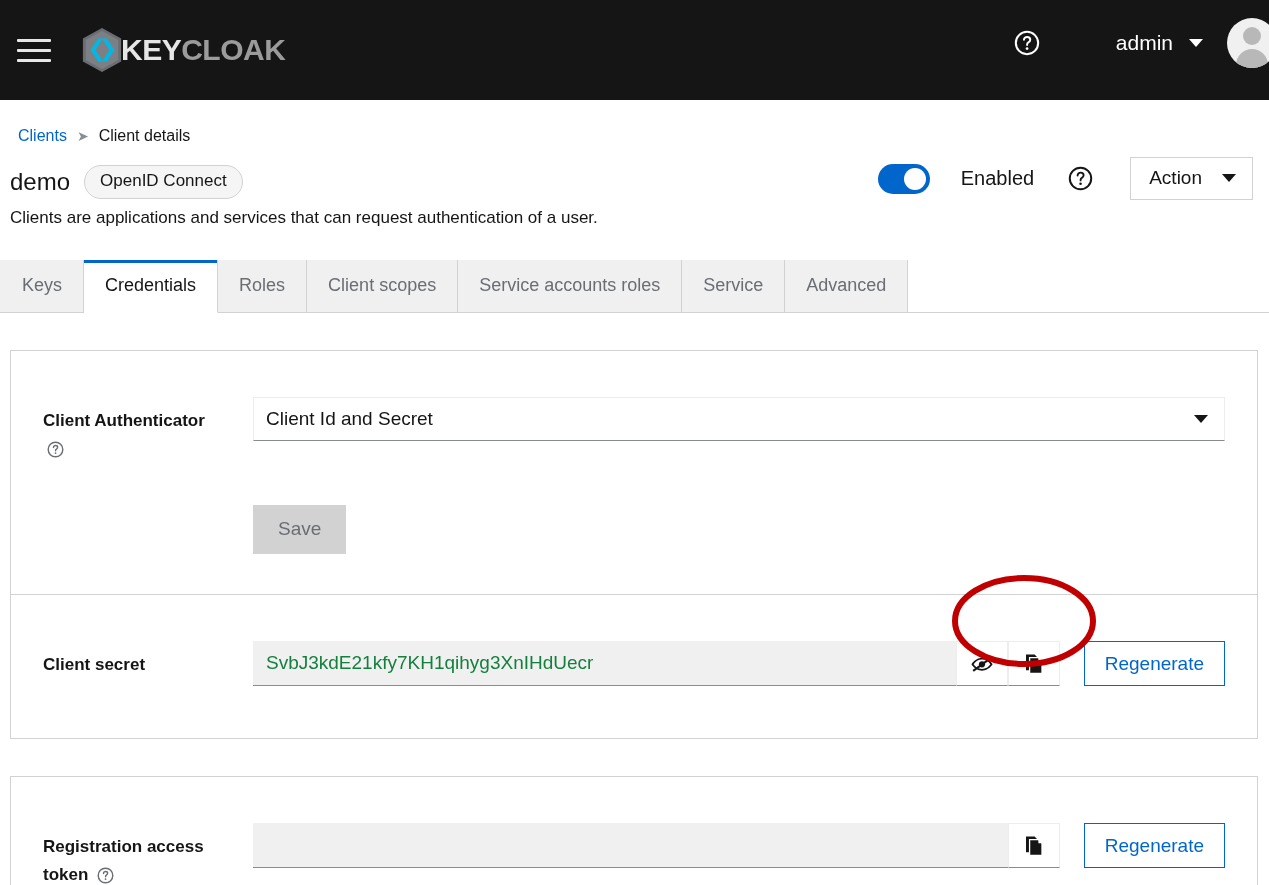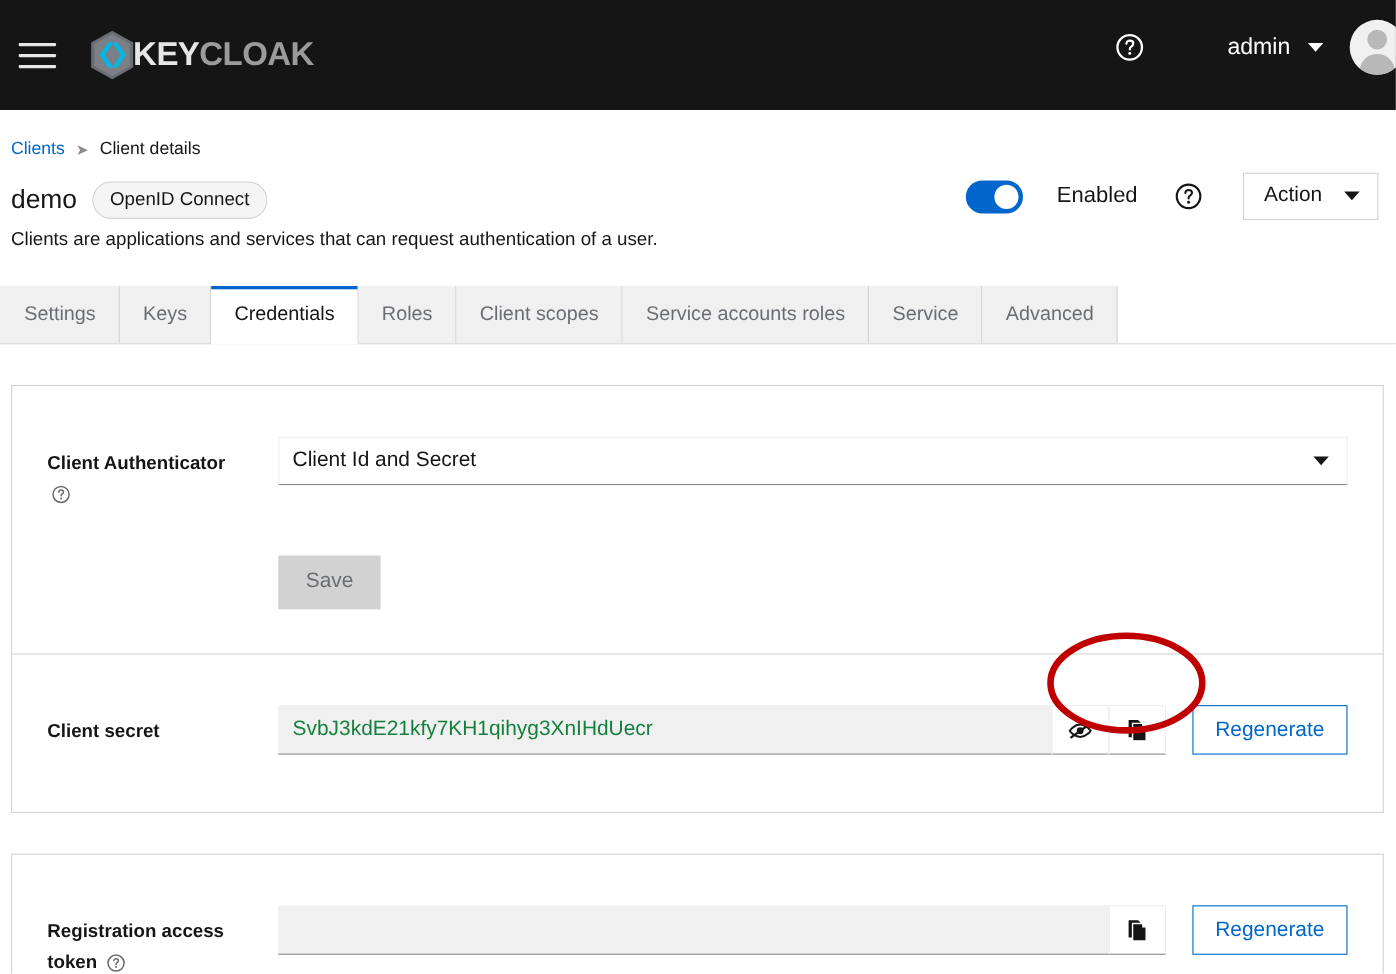--- a/index.html
+++ b/index.html
@@ -98,21 +98,21 @@
   .avatar .body {
     position: absolute;
     width: 32px; height: 20px;
     border-radius: 16px 16px 0 0;
     background: #b8b8b8;
     left: 9px; top: 31px;
   }
 
   
   .breadcrumb {
-    padding: 27px 0 0 10px;
+    padding: 27px 0 0 18px;
     font-size: 16px;
     display: flex; align-items: center;
     gap: 10px;
   }
   .breadcrumb a {
     color: #0066cc;
     text-decoration: none;
     cursor: pointer;
   }
   .bc-sep {
@@ -421,21 +421,20 @@
       </svg>
     </span>
     <button class="action-btn">
       <span>Action</span>
       <span class="caret-dark"></span>
     </button>
   </div>
 </section>
 
 <div class="tabs">
-  <div class="tab"><span>Settings</span></div>
   <div class="tab"><span>Keys</span></div>
   <div class="tab active"><span>Credentials</span></div>
   <div class="tab"><span>Roles</span></div>
   <div class="tab"><span>Client scopes</span></div>
   <div class="tab"><span>Service accounts roles</span></div>
   <div class="tab"><span>Service</span></div>
   <div class="tab"><span>Advanced</span></div>
   <div class="tabs-filler"></div>
 </div>
 

